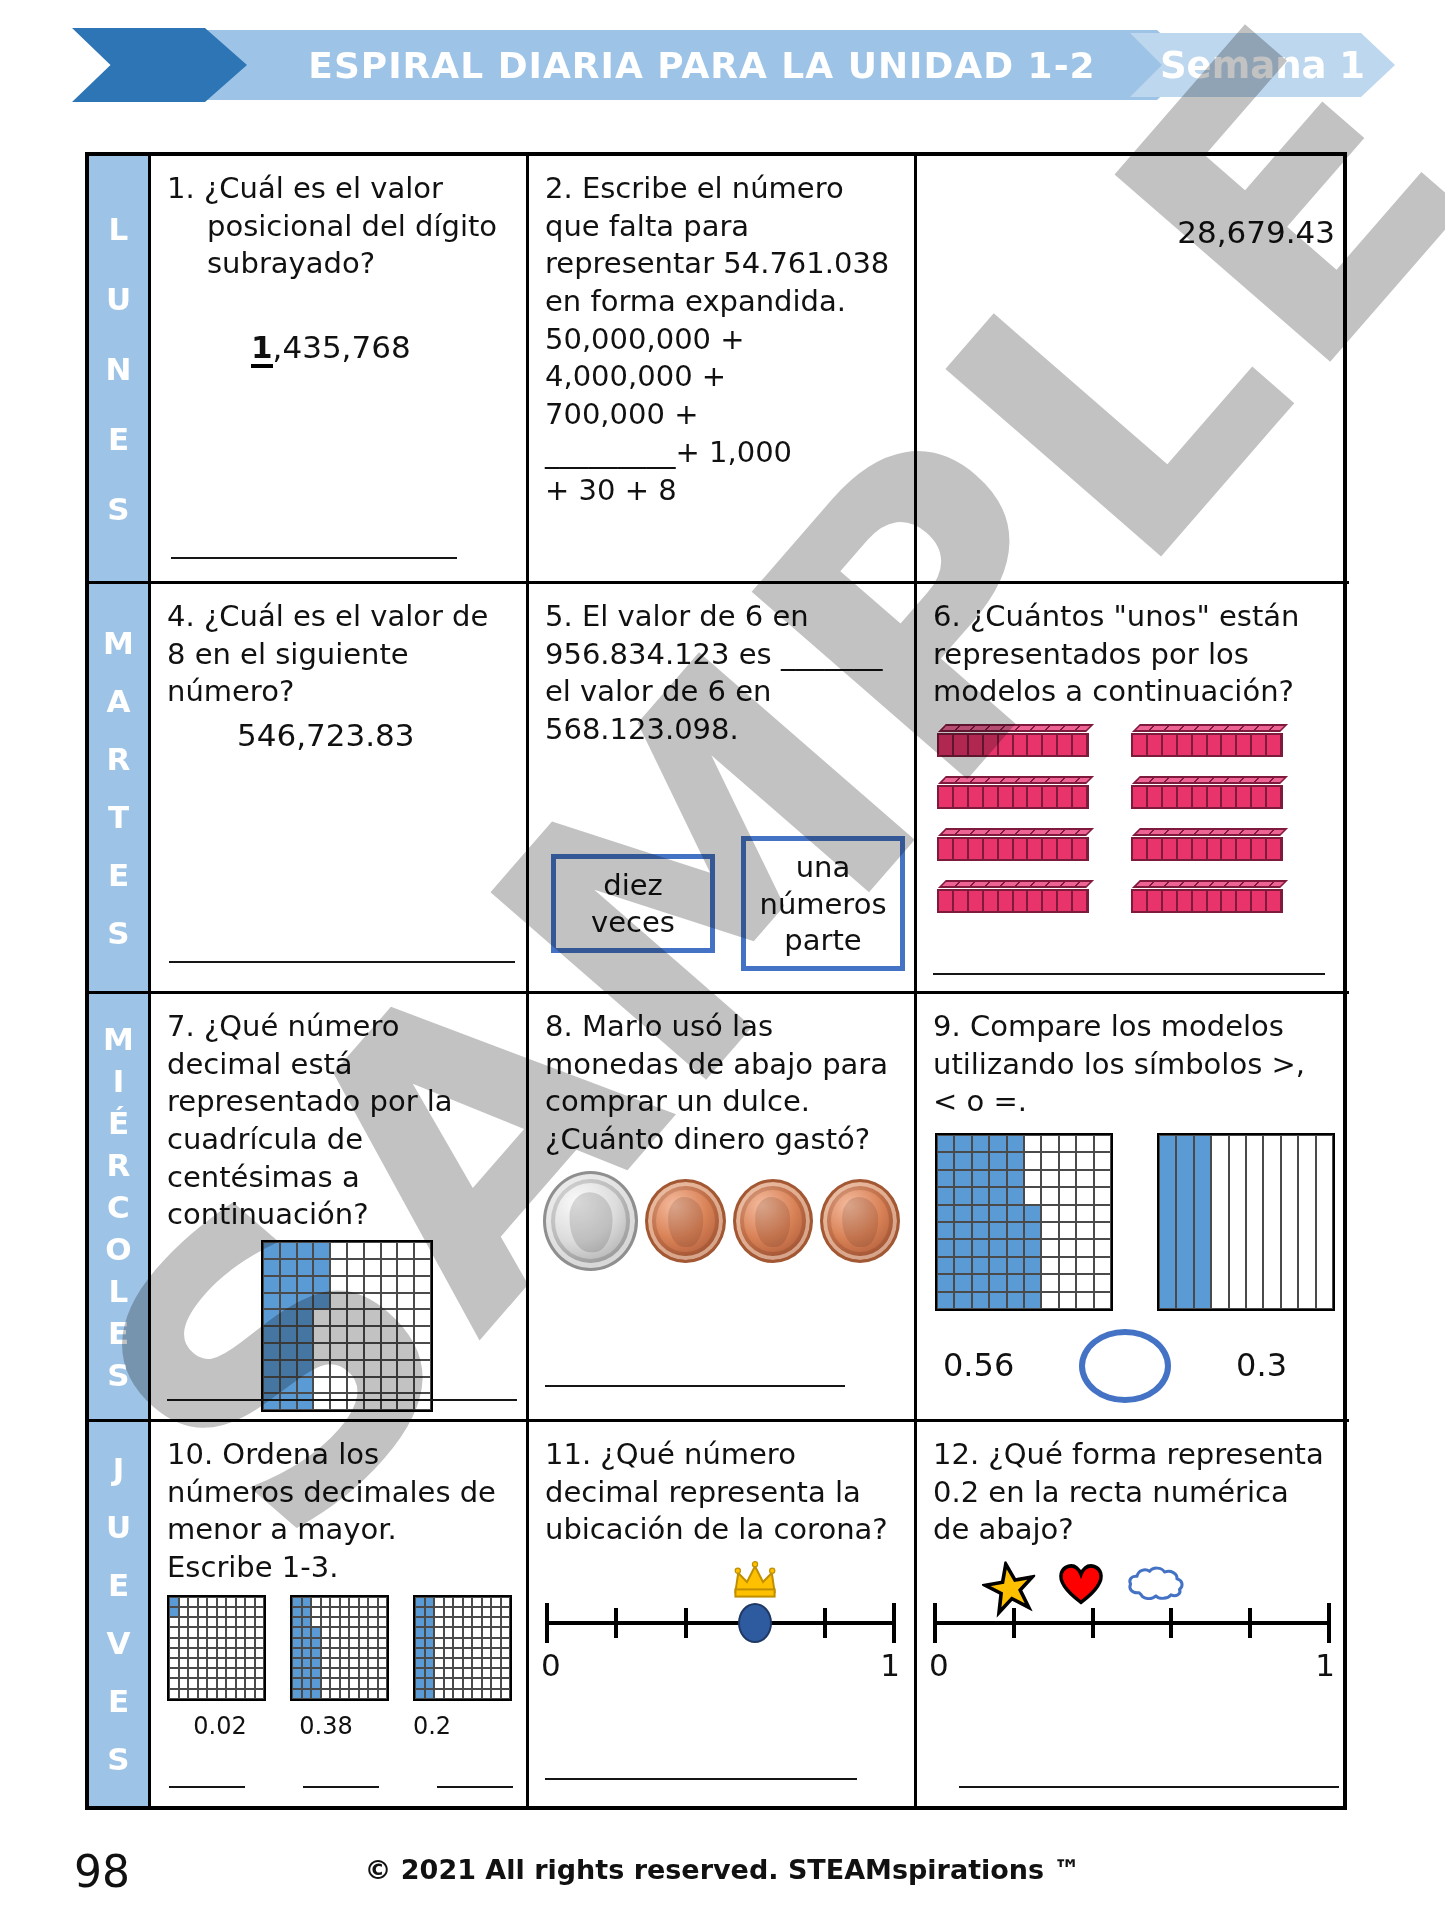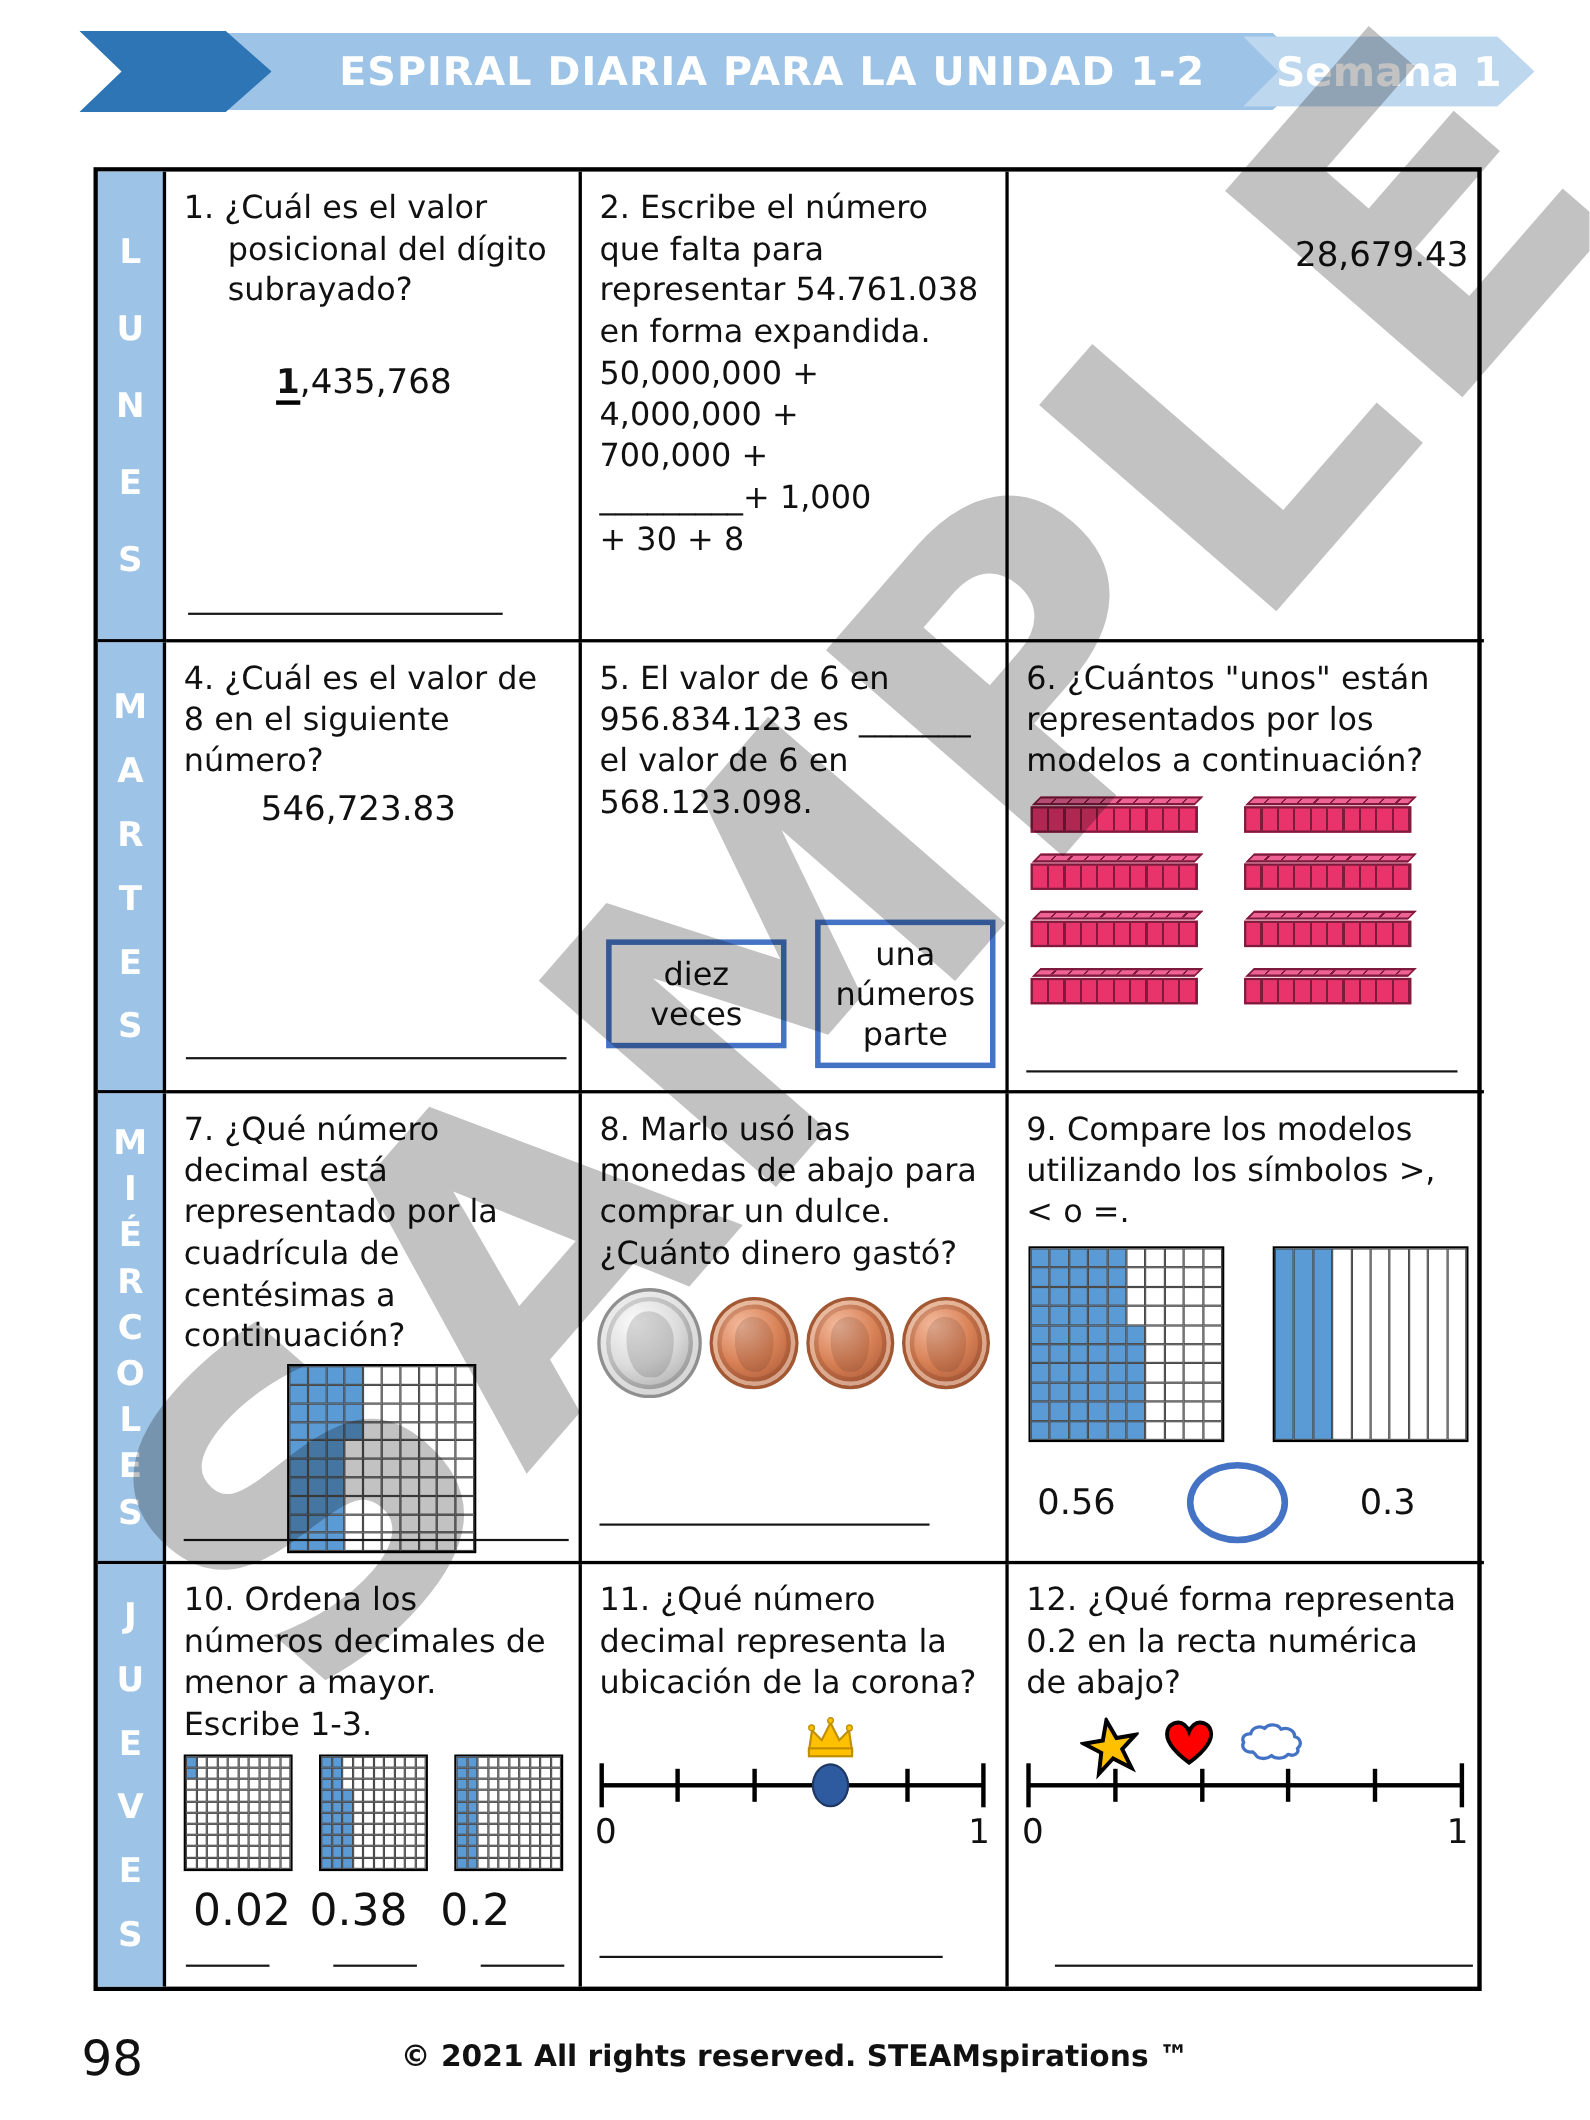--- a/index.html
+++ b/index.html
@@ -63,21 +63,21 @@
   .hgrid .gc.sh{background:#5B9BD5;}
   .g-main{width:172px;height:172px;margin:6px 0 0 96px;}
   .g-mid{width:178px;height:178px;}
   .g-small{width:106px;height:106px;}
 
   .models{display:flex;gap:44px;margin:12px 0 0 4px;}
   .cmp{position:absolute;left:26px;bottom:16px;width:344px;display:flex;align-items:center;justify-content:space-between;font-size:32px;}
   .cmp-circle{width:80px;height:62px;border:6px solid #4472C4;border-radius:50%;background:transparent;}
 
   .tri{display:flex;gap:24px;margin:8px 0 0 2px;}
-  .tri-vals{display:flex;margin:10px 0 0 2px;font-size:40px;}
+  .tri-vals{display:flex;margin:10px 0 0 2px;font-size:24px;}
   .tri-vals span{width:106px;text-align:center;display:inline-block;}
   .tri-lines{position:absolute;left:18px;bottom:18px;display:flex;gap:58px;}
   .tri-lines .ln{width:76px;border-top:2.5px solid #161616;height:0;}
 
   
   .coins{display:flex;align-items:center;gap:7px;margin:12px 0 0 0;}
   .coin{position:relative;border-radius:50%;}
   .coin.quarter{width:94px;height:94px;border:3px solid #8f8f8f;
     background:radial-gradient(circle at 35% 30%,#fafafa,#dcdcdc 45%,#b5b5b5 75%,#e9e9e9);
     box-shadow:inset 0 0 0 5px rgba(255,255,255,.6),inset 0 0 0 9px rgba(0,0,0,.14);}

